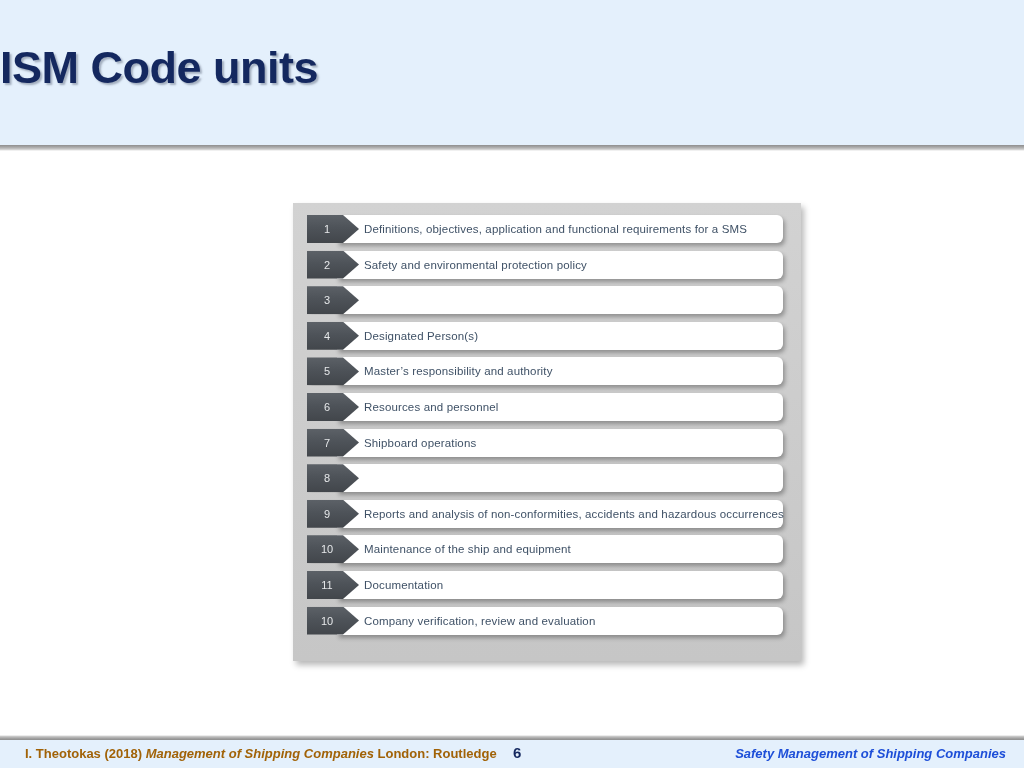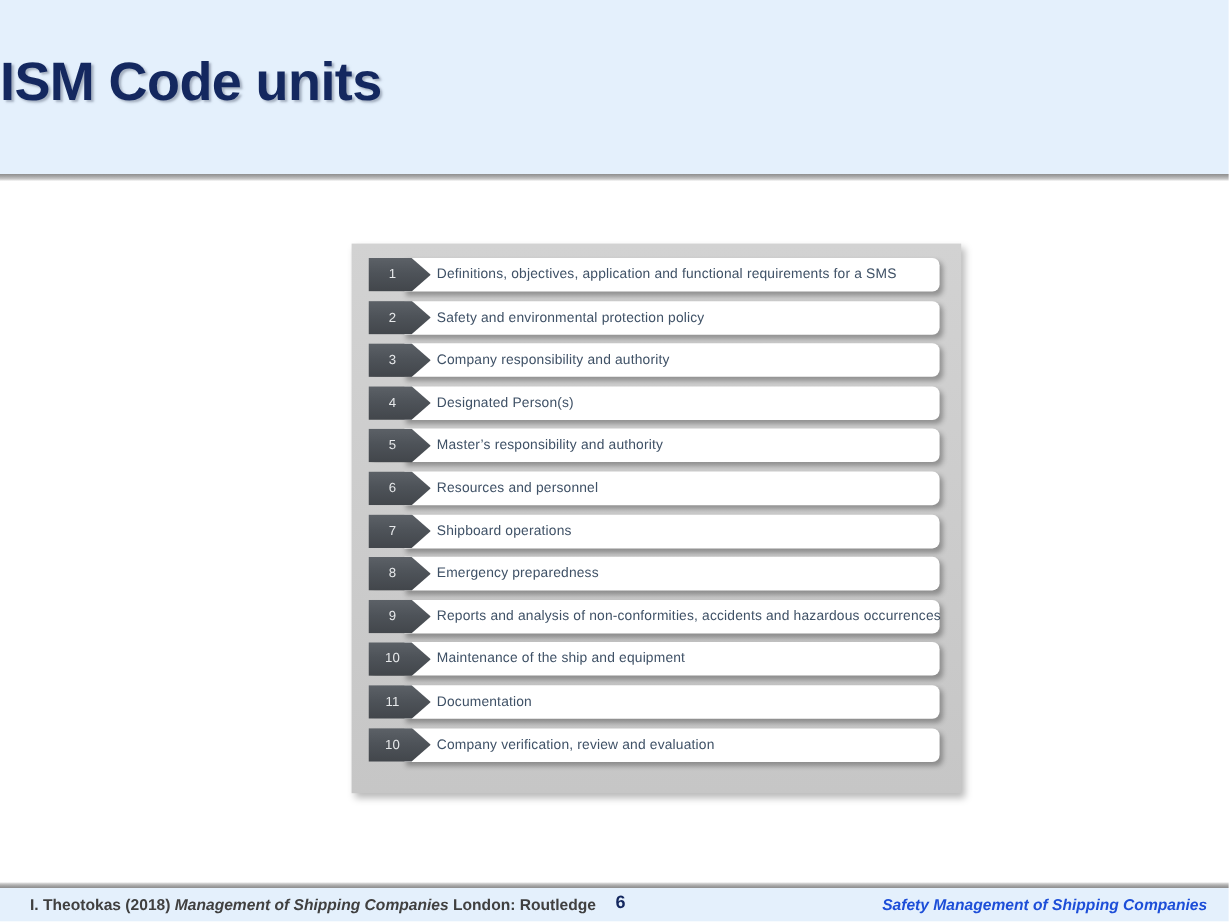--- a/index.html
+++ b/index.html
@@ -137,21 +137,21 @@
     width: 1024px;
     height: 28px;
     background: #e4f0fc;
   }
   .footer-left {
     position: absolute;
     left: 25px;
     top: 746px;
     font-size: 13px;
     font-weight: bold;
-    color: #404040;
+    color: #a16207;
     white-space: nowrap;
   }
   .footer-left em {
     font-style: italic;
   }
   .footer-pagenum {
     position: absolute;
     left: 513px;
     top: 744px;
     font-size: 15px;
@@ -190,21 +190,20 @@
       <div class="row-bar"></div>
       <div class="row-chev"></div>
       <div class="row-num">2</div>
       <div class="row-label">Safety  and environmental  protection  policy</div>
     </li>
 
     <li class="row">
       <div class="row-bar"></div>
       <div class="row-chev"></div>
       <div class="row-num">3</div>
-      <div class="row-label">Company  responsibility  and authority</div>
     </li>
 
     <li class="row">
       <div class="row-bar"></div>
       <div class="row-chev"></div>
       <div class="row-num">4</div>
       <div class="row-label">Designated  Person(s)</div>
     </li>
 
     <li class="row">
@@ -225,21 +224,20 @@
       <div class="row-bar"></div>
       <div class="row-chev"></div>
       <div class="row-num">7</div>
       <div class="row-label">Shipboard  operations</div>
     </li>
 
     <li class="row">
       <div class="row-bar"></div>
       <div class="row-chev"></div>
       <div class="row-num">8</div>
-      <div class="row-label">Emergency  preparedness</div>
     </li>
 
     <li class="row">
       <div class="row-bar"></div>
       <div class="row-chev"></div>
       <div class="row-num">9</div>
       <div class="row-label">Reports  and analysis  of non-conformities,  accidents  and  hazardous  occurrences</div>
     </li>
 
     <li class="row">

